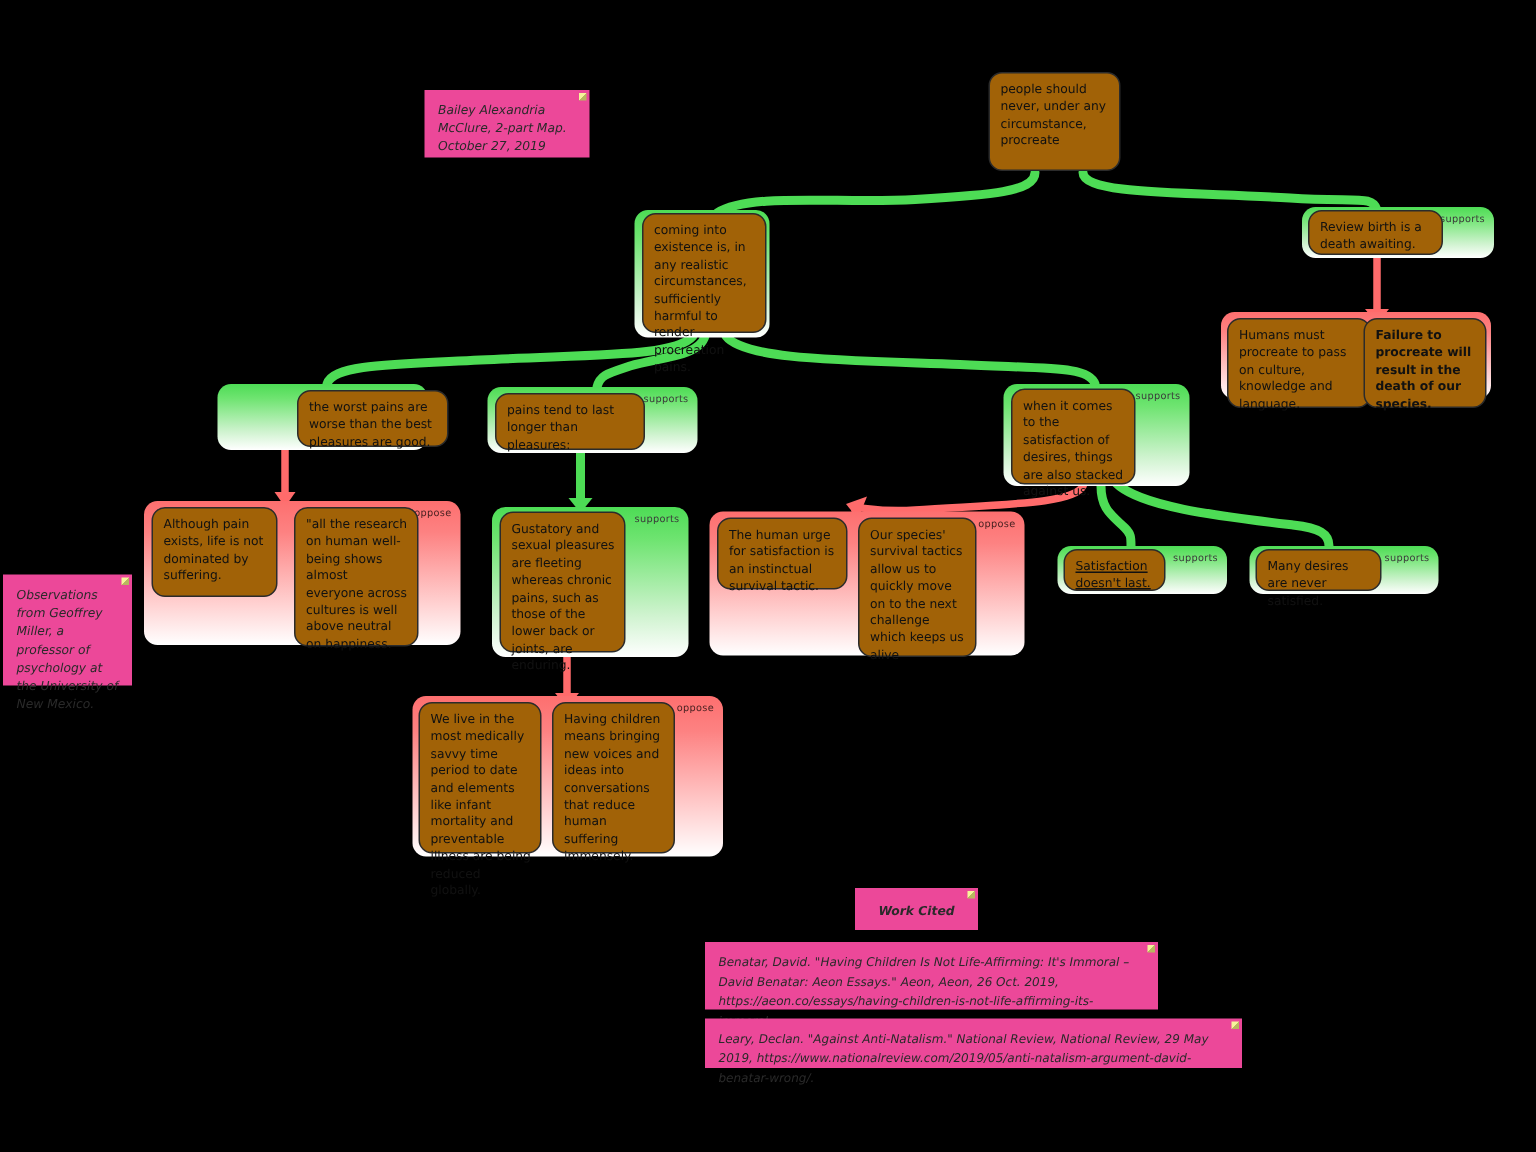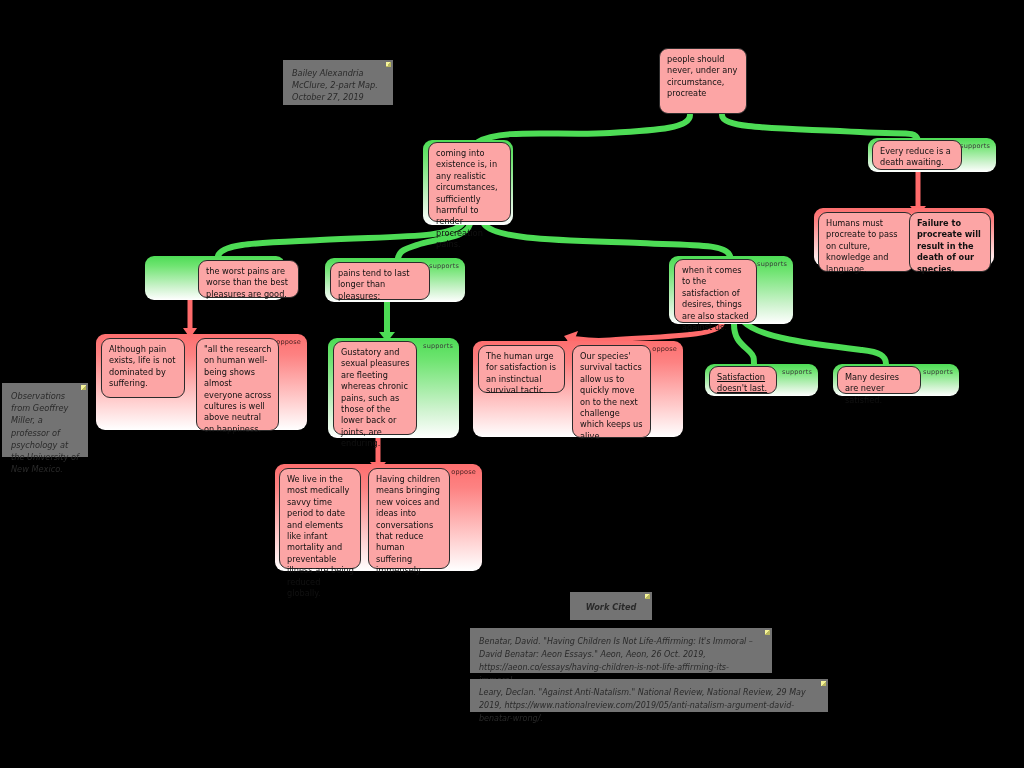--- a/index.html
+++ b/index.html
@@ -11,25 +11,25 @@
 
   
   .group{position:absolute;z-index:2;border-radius:9px;}
   .group.supports{background:linear-gradient(to bottom,#4ddc55 0%,#6fe471 22%,#cff3cf 72%,#ffffff 100%);}
   .group.oppose{background:linear-gradient(to bottom,#fd6f6f 0%,#fd8282 22%,#ffd2d2 72%,#ffffff 100%);}
   .group-label{position:absolute;top:4px;right:6px;font-size:6.5px;color:#3a3a3a;letter-spacing:.2px;
                 font-family:"DejaVu Sans","Liberation Sans",sans-serif;}
   .group.oppose .group-label{color:#4a2222;}
 
   
-  .card{position:absolute;z-index:3;background:#fca5a5;border:1.4px solid #2b2b2b;border-radius:9px;
+  .card{position:absolute;z-index:3;background:#a16207;border:1.4px solid #2b2b2b;border-radius:9px;
         box-sizing:border-box;padding:5px 6px 4px 7px;font-size:8.2px;line-height:11.4px;color:#111;}
 
   
-  .note{position:absolute;z-index:4;background:#737373;box-sizing:border-box;
+  .note{position:absolute;z-index:4;background:#ec4899;box-sizing:border-box;
         padding:7px 9px 7px 9px;font-size:8.2px;line-height:12.2px;color:#2a2a2a;font-style:italic;
         box-shadow:1px 1px 0 rgba(0,0,0,.35);}
   .note::after{content:"";position:absolute;top:2px;right:2px;width:5px;height:5px;
         background:linear-gradient(135deg,#f6f49a 0 50%,#b9b75f 50% 100%);}
   .note.center{text-align:center;font-weight:bold;}
   .note.cite{font-style:italic;line-height:13px;font-size:8px;}
 </style>
 </head>
 <body>
 
@@ -74,21 +74,21 @@
   <div class="card" style="left:659px;top:48px;width:88px;height:66px;">people should never, under any circumstance, procreate</div>
 
   <div class="group supports" style="left:423px;top:140px;width:90px;height:85px;">
     <span class="group-label">supports</span>
   </div>
   <div class="card" style="left:428px;top:142px;width:83px;height:80px;">coming into existence is, in any realistic circumstances, sufficiently harmful to render procreation pains.</div>
 
   <div class="group supports" style="left:868px;top:138px;width:128px;height:34px;">
     <span class="group-label">supports</span>
   </div>
-  <div class="card" style="left:872px;top:140px;width:90px;height:30px;">Every reduce is a death awaiting.</div>
+  <div class="card" style="left:872px;top:140px;width:90px;height:30px;">Review birth is a death awaiting.</div>
 
   <div class="group oppose" style="left:814px;top:208px;width:180px;height:58px;">
     <span class="group-label">oppose</span>
   </div>
   <div class="card" style="left:818px;top:212px;width:96px;height:60px;">Humans must procreate to pass on culture, knowledge and language.</div>
   <div class="card" style="left:909px;top:212px;width:82px;height:60px;font-weight:bold;">Failure to procreate will result in the death of our species.</div>
 
   <div class="group supports" style="left:145px;top:256px;width:140px;height:44px;">
     <span class="group-label">supports</span>
   </div>

